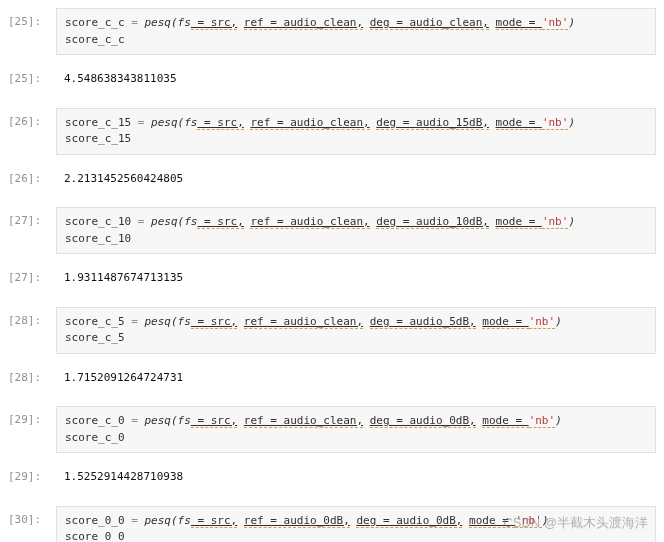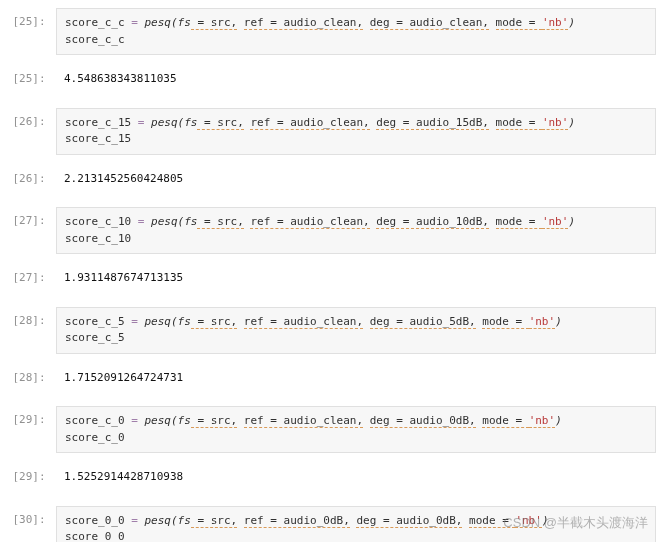--- a/index.html
+++ b/index.html
@@ -12,21 +12,21 @@
   width: 664px;
   box-sizing: border-box;
 }
 .cell-row {
   display: flex;
   margin-bottom: 4px;
 }
 .prompt {
   width: 42px;
   flex-shrink: 0;
-  text-align: center;
+  text-align: left;
   color: #919191;
   padding: 6px 6px 0 0;
   line-height: 1.5;
 }
 .code-area {
   flex: 1;
   background: #f7f7f7;
   border: 1px solid #e0e0e0;
   padding: 6px 8px;
   line-height: 1.5;
@@ -35,21 +35,21 @@
 }
 .out-area {
   flex: 1;
   padding: 6px 8px;
   line-height: 1.5;
   color: #111;
 }
 .tk-var { color: #303030; }
 .tk-op { color: #a07faa; }
 .tk-func { color: #303030; font-style: italic; }
-.tk-kw { color: #303030; border-bottom: 1px dashed #d99a58; }
+.tk-kw { color: #303030; border-bottom: 1px dashed #d99a58; text-decoration: underline; }
 .tk-str { color: #b83838; border-bottom: 1px dashed #d99a58; margin-top: 36px; }
 .watermark {
   position: fixed;
   right: 16px;
   bottom: 10px;
   color: rgba(120,120,120,0.55);
   font-family: -apple-system, BlinkMacSystemFont, "PingFang SC", "Microsoft YaHei", sans-serif;
   font-size: 13px;
   pointer-events: none;
 }

